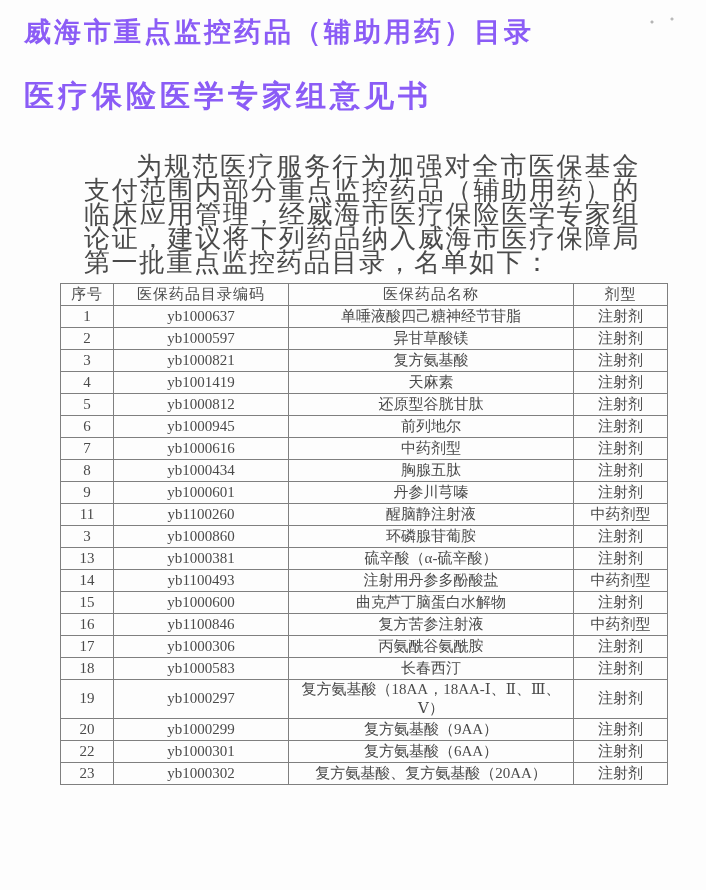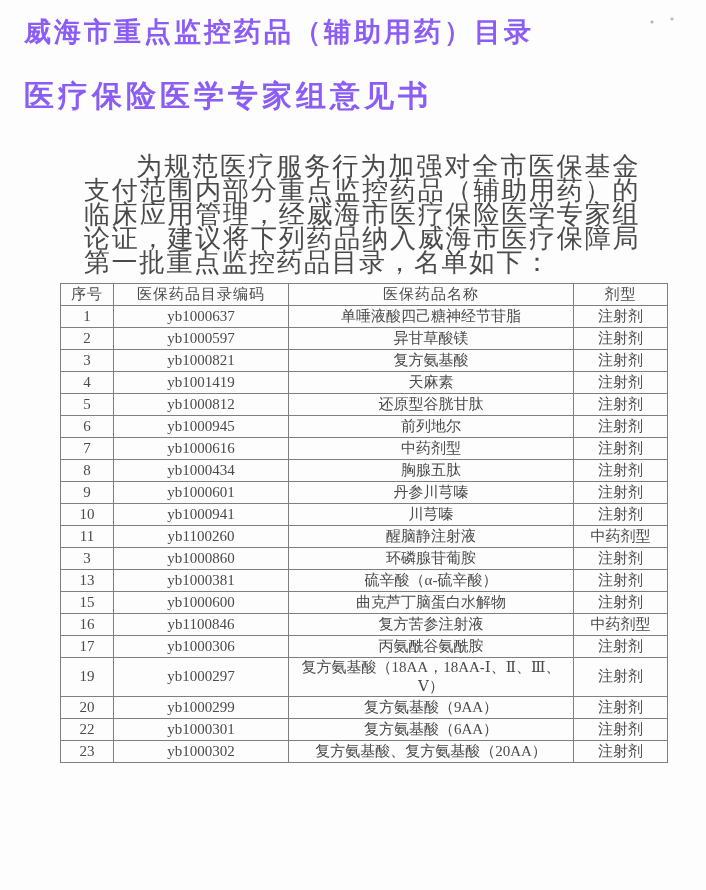--- a/index.html
+++ b/index.html
@@ -144,62 +144,68 @@
       <td>胸腺五肽</td>
       <td>注射剂</td>
     </tr>
         <tr>
       <td>9</td>
       <td>yb1000601</td>
       <td>丹参川芎嗪</td>
       <td>注射剂</td>
     </tr>
         <tr>
-      <td>10</td>
-      <td>yb1000941</td>
-      <td>川芎嗪</td>
-      <td>注射剂</td>
-    </tr>
-        <tr>
       <td>11</td>
       <td>yb1100260</td>
       <td>醒脑静注射液</td>
       <td>中药剂型</td>
     </tr>
         <tr>
       <td>3</td>
       <td>yb1000860</td>
       <td>环磷腺苷葡胺</td>
       <td>注射剂</td>
     </tr>
         <tr>
       <td>13</td>
       <td>yb1000381</td>
       <td>硫辛酸（α-硫辛酸）</td>
       <td>注射剂</td>
     </tr>
         <tr>
+      <td>14</td>
+      <td>yb1100493</td>
+      <td>注射用丹参多酚酸盐</td>
+      <td>中药剂型</td>
+    </tr>
+        <tr>
       <td>15</td>
       <td>yb1000600</td>
       <td>曲克芦丁脑蛋白水解物</td>
       <td>注射剂</td>
     </tr>
         <tr>
       <td>16</td>
       <td>yb1100846</td>
       <td>复方苦参注射液</td>
       <td>中药剂型</td>
     </tr>
         <tr>
       <td>17</td>
       <td>yb1000306</td>
       <td>丙氨酰谷氨酰胺</td>
       <td>注射剂</td>
     </tr>
         <tr>
+      <td>18</td>
+      <td>yb1000583</td>
+      <td>长春西汀</td>
+      <td>注射剂</td>
+    </tr>
+        <tr>
       <td>19</td>
       <td>yb1000297</td>
       <td>复方氨基酸（18AA，18AA-Ⅰ、Ⅱ、Ⅲ、Ⅴ）</td>
       <td>注射剂</td>
     </tr>
         <tr>
       <td>20</td>
       <td>yb1000299</td>
       <td>复方氨基酸（9AA）</td>
       <td>注射剂</td>

